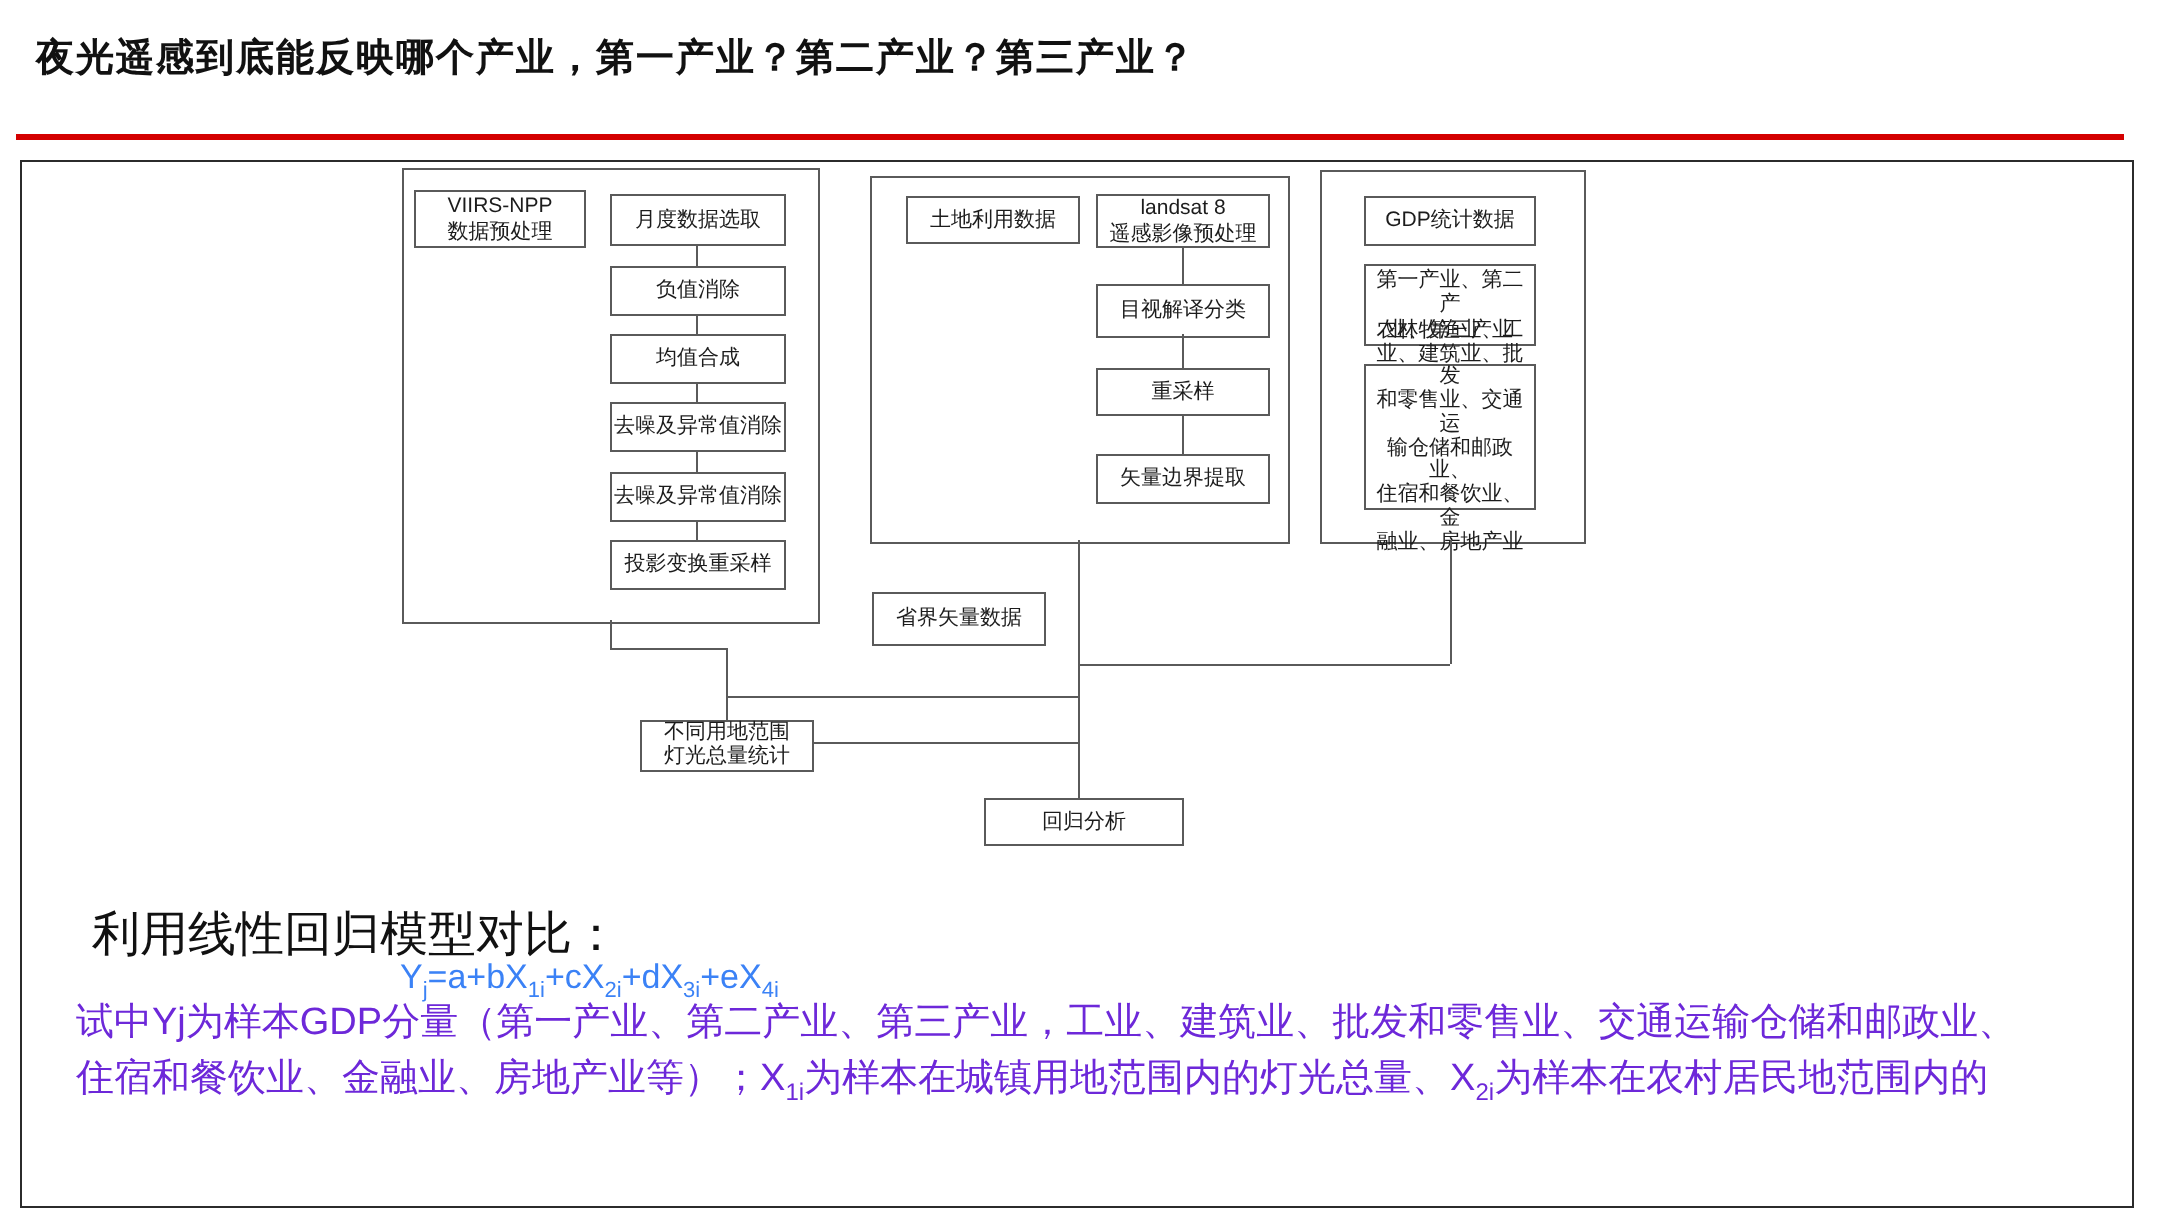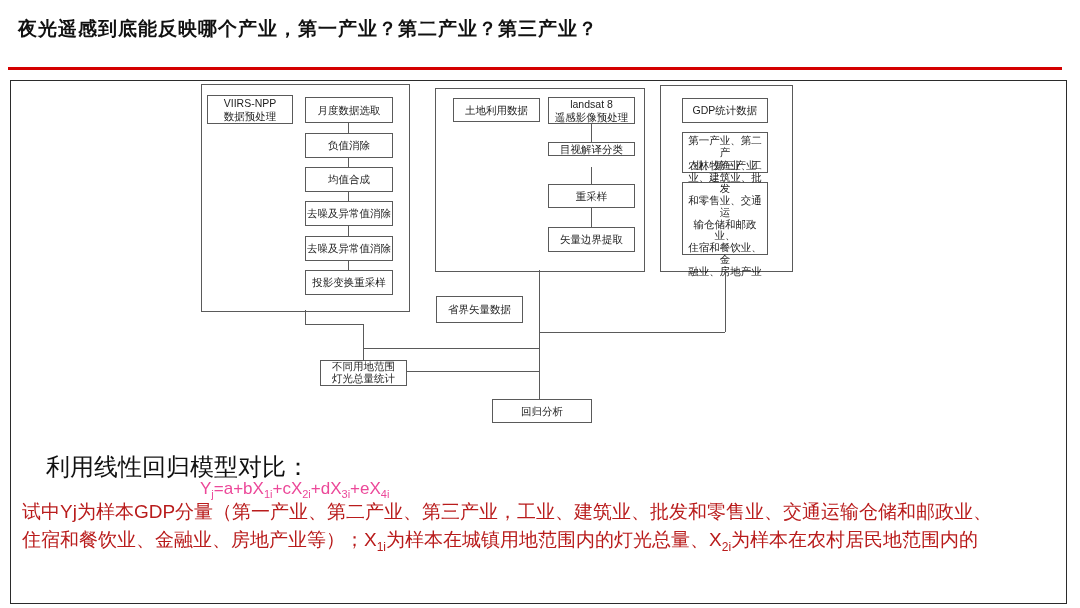--- a/index.html
+++ b/index.html
@@ -16,23 +16,23 @@
   .grp{position:absolute;border:1px solid #5a5a5a;background:#ffffff;}
 
   .fbox{position:absolute;border:1px solid #5a5a5a;background:#ffffff;color:#1c1c1c;
         display:flex;align-items:center;justify-content:center;text-align:center;
         font-size:10.5px;line-height:1.15;white-space:pre-line;box-sizing:border-box;padding:1px;}
   .fbox.small-lh{line-height:1.12;}
 
   .ln{position:absolute;background:#5a5a5a;}
 
   .analysis-lead{position:absolute;left:46px;top:451px;font-size:24px;color:#111;}
-  .formula{position:absolute;left:200px;top:479px;font-size:17px;color:#ec4899;}
+  .formula{position:absolute;left:200px;top:479px;font-size:17px;color:#3b82f6;}
   .formula sub{font-size:11px;}
-  .para{position:absolute;left:22px;top:498px;width:1040px;font-size:19px;color:#b91c1c;line-height:28px;}
+  .para{position:absolute;left:38px;top:498px;width:1040px;font-size:19px;color:#6d28d9;line-height:28px;}
   .para .pline{white-space:nowrap;}
   .para sub{font-size:12px;}
 </style>
 </head>
 <body>
 
 <div id="slide">
 
   <div class="title">夜光遥感到底能反映哪个产业，第一产业？第二产业？第三产业？</div>
   <div class="red-rule"></div>
@@ -47,21 +47,21 @@
   <div class="fbox" style="left:305px;top:97px;width:88px;height:26px;">月度数据选取</div>
   <div class="fbox" style="left:305px;top:133px;width:88px;height:25px;text-align:right;">负值消除</div>
   <div class="fbox" style="left:305px;top:167px;width:88px;height:25px;">均值合成</div>
   <div class="fbox" style="left:305px;top:201px;width:88px;height:25px;">去噪及异常值消除</div>
   <div class="fbox" style="left:305px;top:236px;width:88px;height:25px;">去噪及异常值消除</div>
   <div class="fbox" style="left:305px;top:270px;width:88px;height:25px;">投影变换重采样</div>
 
   <div class="fbox" style="left:453px;top:98px;width:87px;height:24px;">土地利用数据</div>
   <div class="fbox" style="left:548px;top:97px;width:87px;height:27px;">landsat 8
 遥感影像预处理</div>
-  <div class="fbox" style="left:548px;top:142px;width:87px;height:14px;">目视解译分类</div>
+  <div class="fbox" style="left:548px;top:142px;width:87px;height:27px;">目视解译分类</div>
   <div class="fbox" style="left:548px;top:184px;width:87px;height:24px;">重采样</div>
   <div class="fbox" style="left:548px;top:227px;width:87px;height:25px;">矢量边界提取</div>
 
   <div class="fbox" style="left:682px;top:98px;width:86px;height:25px;">GDP统计数据</div>
   <div class="fbox" style="left:682px;top:132px;width:86px;height:41px;">第一产业、第二产
 业、第三产业</div>
   <div class="fbox small-lh" style="left:682px;top:182px;width:86px;height:73px;">农林牧渔业、工
 业、建筑业、批发
 和零售业、交通运
 输仓储和邮政业、

